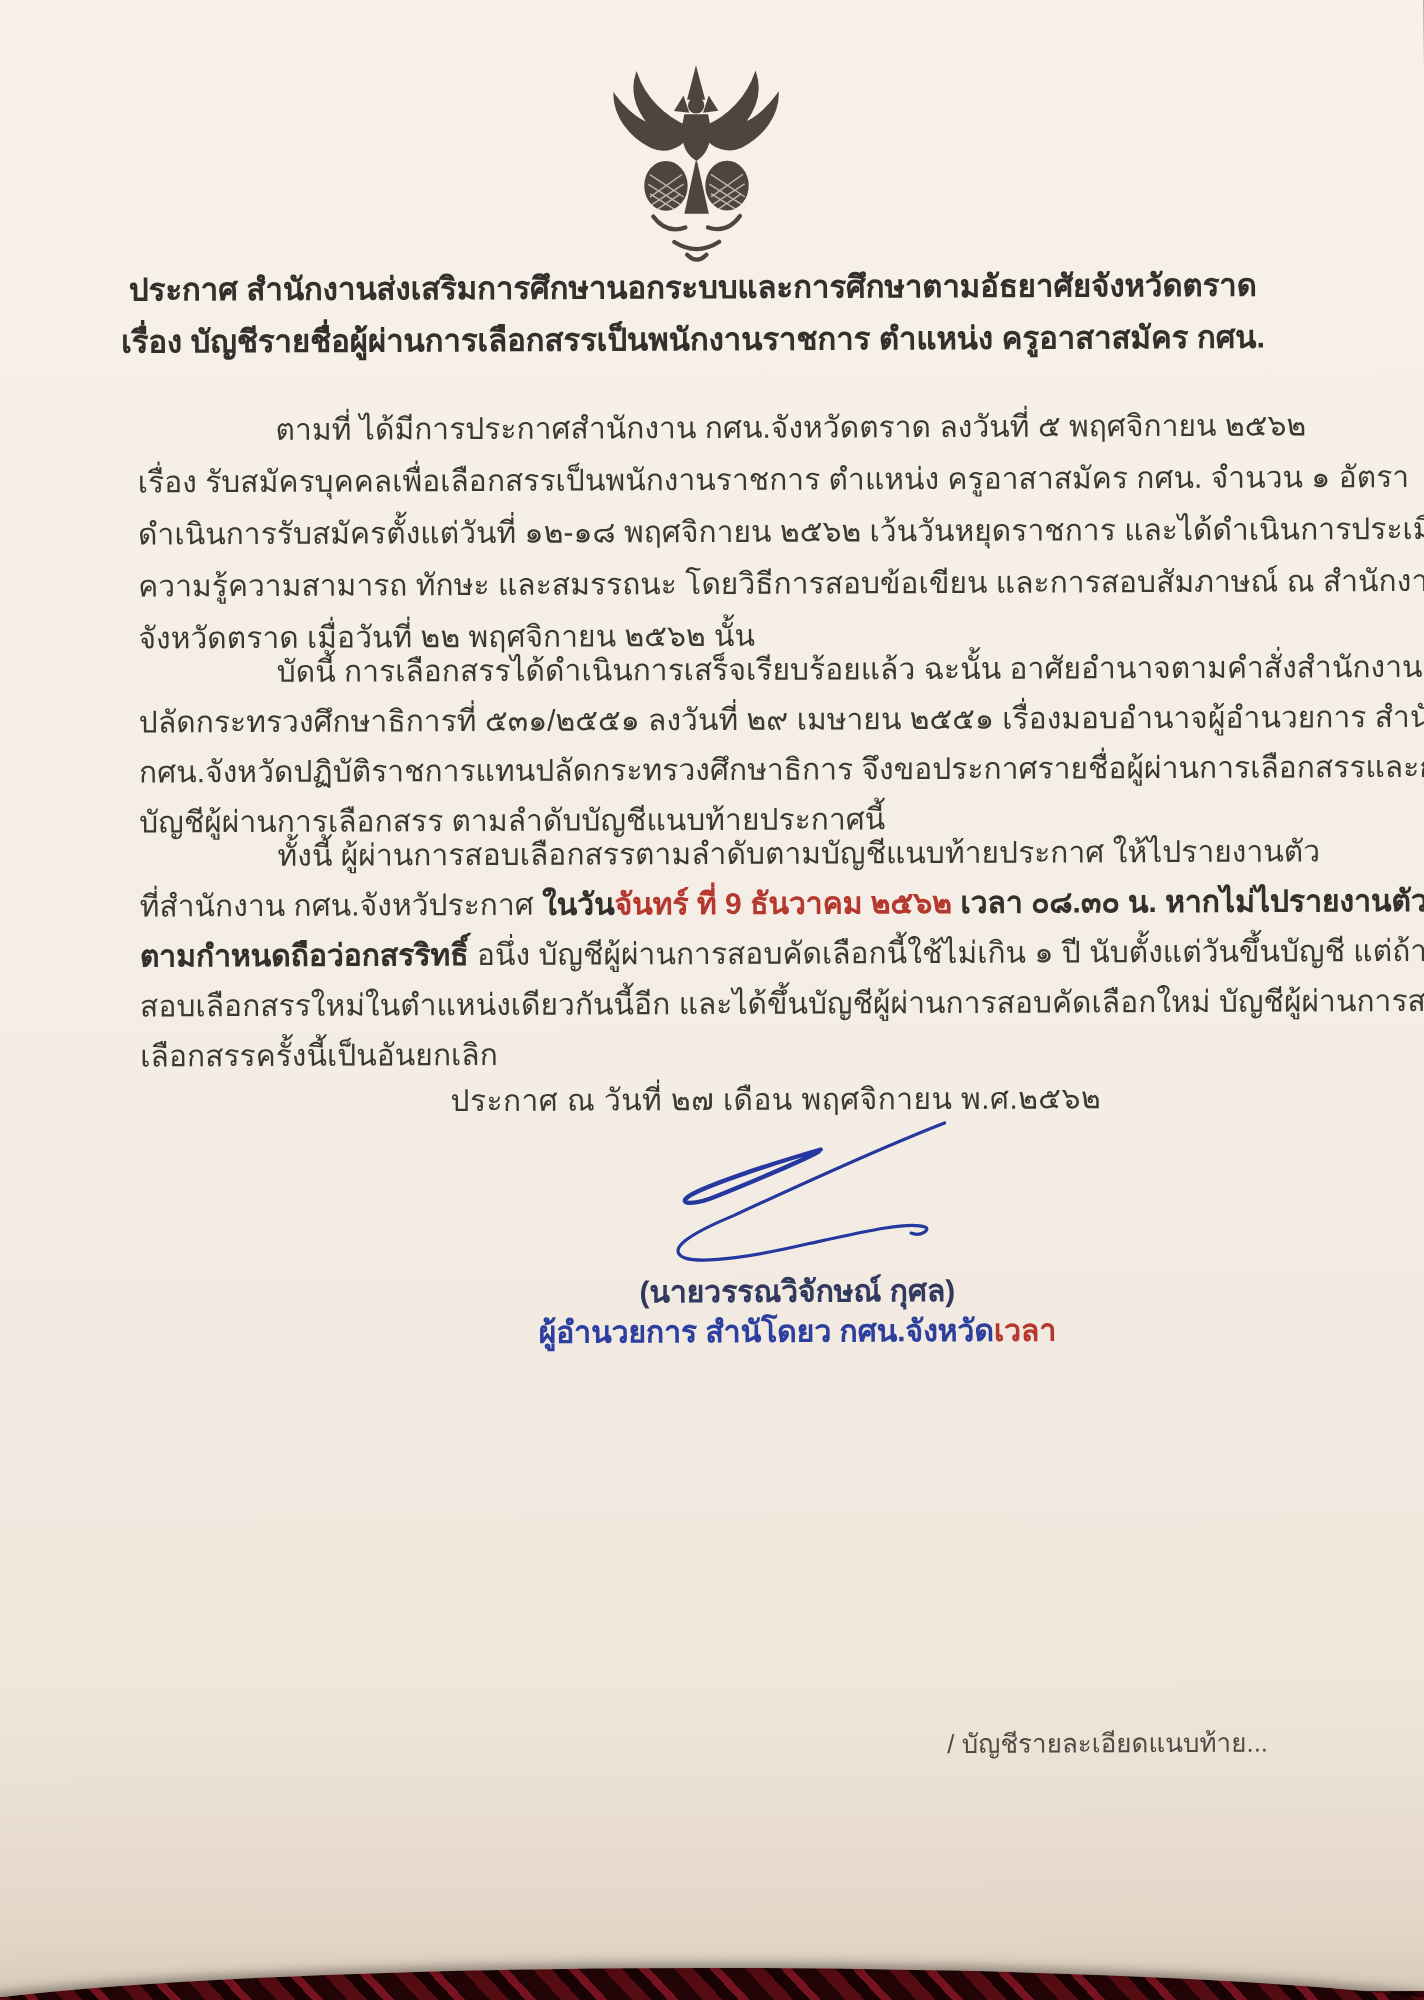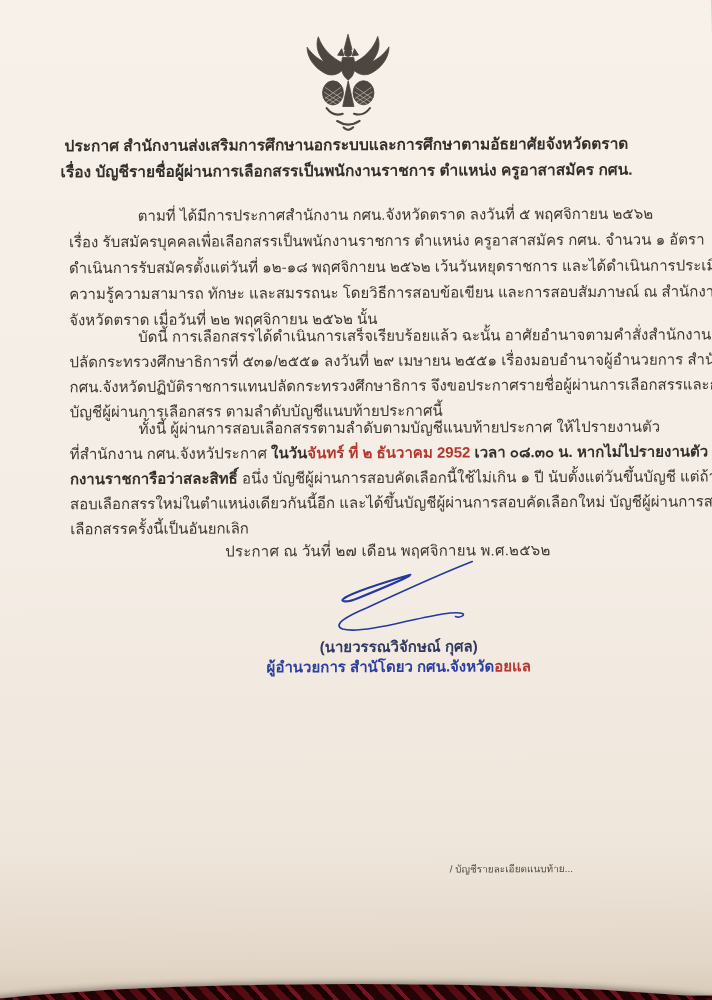--- a/index.html
+++ b/index.html
@@ -29,21 +29,21 @@
   }
   .line{position:absolute;white-space:nowrap;font-size:15px;line-height:24px;color:#3c3732;}
   .title{font-weight:bold;color:#332f2b;width:712px;text-align:center;font-size:15.5px;}
   .b{font-weight:bold;color:#33302c;}
   .red{font-weight:bold;color:#b5382f;}
   .date-line{letter-spacing:.2px;}
   .sig-block{position:absolute;left:250px;width:312px;text-align:center;}
   .sig-name{top:642px;font-size:15px;font-weight:bold;color:#31395f;}
   .sig-role{top:662px;font-size:15px;font-weight:bold;color:#2c3f9e;}
   .sig-role .prov{color:#b5382f;}
-  .note{position:absolute;left:456px;top:869px;font-size:10px;color:#4e4942;white-space:nowrap;}
+  .note{position:absolute;left:480px;top:869px;font-size:13px;color:#4e4942;white-space:nowrap;}
   .emblem{position:absolute;left:308px;top:38px;width:100px;height:106px;}
   .signature-svg{position:absolute;left:290px;top:566px;width:198px;height:72px;}
 </style>
 </head>
 <body>
 
 <div class="scene">
   <div class="paper">
 
     <svg class="emblem" viewBox="0 0 120 132">
@@ -79,34 +79,34 @@
     <div class="line" style="top:262px;left:78px;">ดำเนินการรับสมัครตั้งแต่วันที่  ๑๒-๑๘ พฤศจิกายน ๒๕๖๒ เว้นวันหยุดราชการ และได้ดำเนินการประเมิน</div>
     <div class="line" style="top:288px;left:78px;">ความรู้ความสามารถ ทักษะ และสมรรถนะ โดยวิธีการสอบข้อเขียน และการสอบสัมภาษณ์ ณ สำนักงาน กศน.</div>
     <div class="line" style="top:314px;left:78px;">จังหวัดตราด เมื่อวันที่ ๒๒ พฤศจิกายน ๒๕๖๒ นั้น</div>
 
     <div class="line" style="top:331px;left:147px;">บัดนี้ การเลือกสรรได้ดำเนินการเสร็จเรียบร้อยแล้ว ฉะนั้น อาศัยอำนาจตามคำสั่งสำนักงาน</div>
     <div class="line" style="top:356px;left:78px;">ปลัดกระทรวงศึกษาธิการที่ ๕๓๑/๒๕๕๑ ลงวันที่ ๒๙ เมษายน ๒๕๕๑ เรื่องมอบอำนาจผู้อำนวยการ สำนักงาน</div>
     <div class="line" style="top:381px;left:78px;">กศน.จังหวัดปฏิบัติราชการแทนปลัดกระทรวงศึกษาธิการ จึงขอประกาศรายชื่อผู้ผ่านการเลือกสรรและการขึ้น</div>
     <div class="line" style="top:406px;left:78px;">บัญชีผู้ผ่านการเลือกสรร ตามลำดับบัญชีแนบท้ายประกาศนี้</div>
 
     <div class="line" style="top:423px;left:147px;">ทั้งนี้ ผู้ผ่านการสอบเลือกสรรตามลำดับตามบัญชีแนบท้ายประกาศ ให้ไปรายงานตัว</div>
-    <div class="line" style="top:448px;left:78px;"><span>ที่สำนักงาน กศน.จังหวัประกาศ </span><span class="b">ในวัน</span><span class="red">จันทร์ ที่ ๒ ธันวาคม 2952</span><span class="b">  เวลา ๐๘.๓๐ น. หากไม่ไปรายงานตัว</span></div>
-    <div class="line" style="top:473px;left:78px;"><span class="b">กงานราชการือว่าสละสิทธิ์</span><span> อนึ่ง บัญชีผู้ผ่านการสอบคัดเลือกนี้ใช้ไม่เกิน ๑ ปี นับตั้งแต่วันขึ้นบัญชี แต่ถ้ามีการ</span></div>
+    <div class="line" style="top:448px;left:78px;"><span>ที่สำนักงาน กศน.จังหวัประกาศ </span><span class="b">ในวัน</span><span class="red">จันทร์ ที่ 9 ธันวาคม ๒๕๖๒</span><span class="b">  เวลา ๐๘.๓๐ น. หากไม่ไปรายงานตัว</span></div>
+    <div class="line" style="top:473px;left:78px;"><span class="b">ตามกำหนดถือว่อกสรริทธิ์</span><span> อนึ่ง บัญชีผู้ผ่านการสอบคัดเลือกนี้ใช้ไม่เกิน ๑ ปี นับตั้งแต่วันขึ้นบัญชี แต่ถ้ามีการ</span></div>
     <div class="line" style="top:498px;left:78px;">สอบเลือกสรรใหม่ในตำแหน่งเดียวกันนี้อีก และได้ขึ้นบัญชีผู้ผ่านการสอบคัดเลือกใหม่ บัญชีผู้ผ่านการสอบ</div>
     <div class="line" style="top:523px;left:78px;">เลือกสรรครั้งนี้เป็นอันยกเลิก</div>
 
     <div class="line date-line" style="top:546px;left:233px;">ประกาศ ณ วันที่ ๒๗ เดือน พฤศจิกายน พ.ศ.๒๕๖๒</div>
 
     <svg class="signature-svg" viewBox="0 0 198 72">
       <g fill="none" stroke="#2438a0" stroke-linecap="round">
         <path stroke-width="2.2" d="M128 16 C100 24 70 34 62 39 C56 43 64 44 76 39 C96 31 120 21 127 17"></path>
         <path stroke-width="1.6" d="M190 3 C156 16 108 38 84 49 C62 58 50 66 60 70 C70 73 96 69 122 63 C150 57 172 52 180 55 C183 56 178 60 173 58"></path>
       </g>
     </svg>
 
     <div class="line sig-block sig-name">(นายวรรณวิจักษณ์  กุศล)</div>
-    <div class="line sig-block sig-role"><span>ผู้อำนวยการ สำนัโดยว กศน.จังหวัด</span><span class="prov">อยแล</span></div>
+    <div class="line sig-block sig-role"><span>ผู้อำนวยการ สำนัโดยว กศน.จังหวัด</span><span class="prov">เวลา</span></div>
 
     <div class="note">/ บัญชีรายละเอียดแนบท้าย...</div>
   </div>
 
   <div class="table-edge"></div>
 </div>
 
 </body></html>

